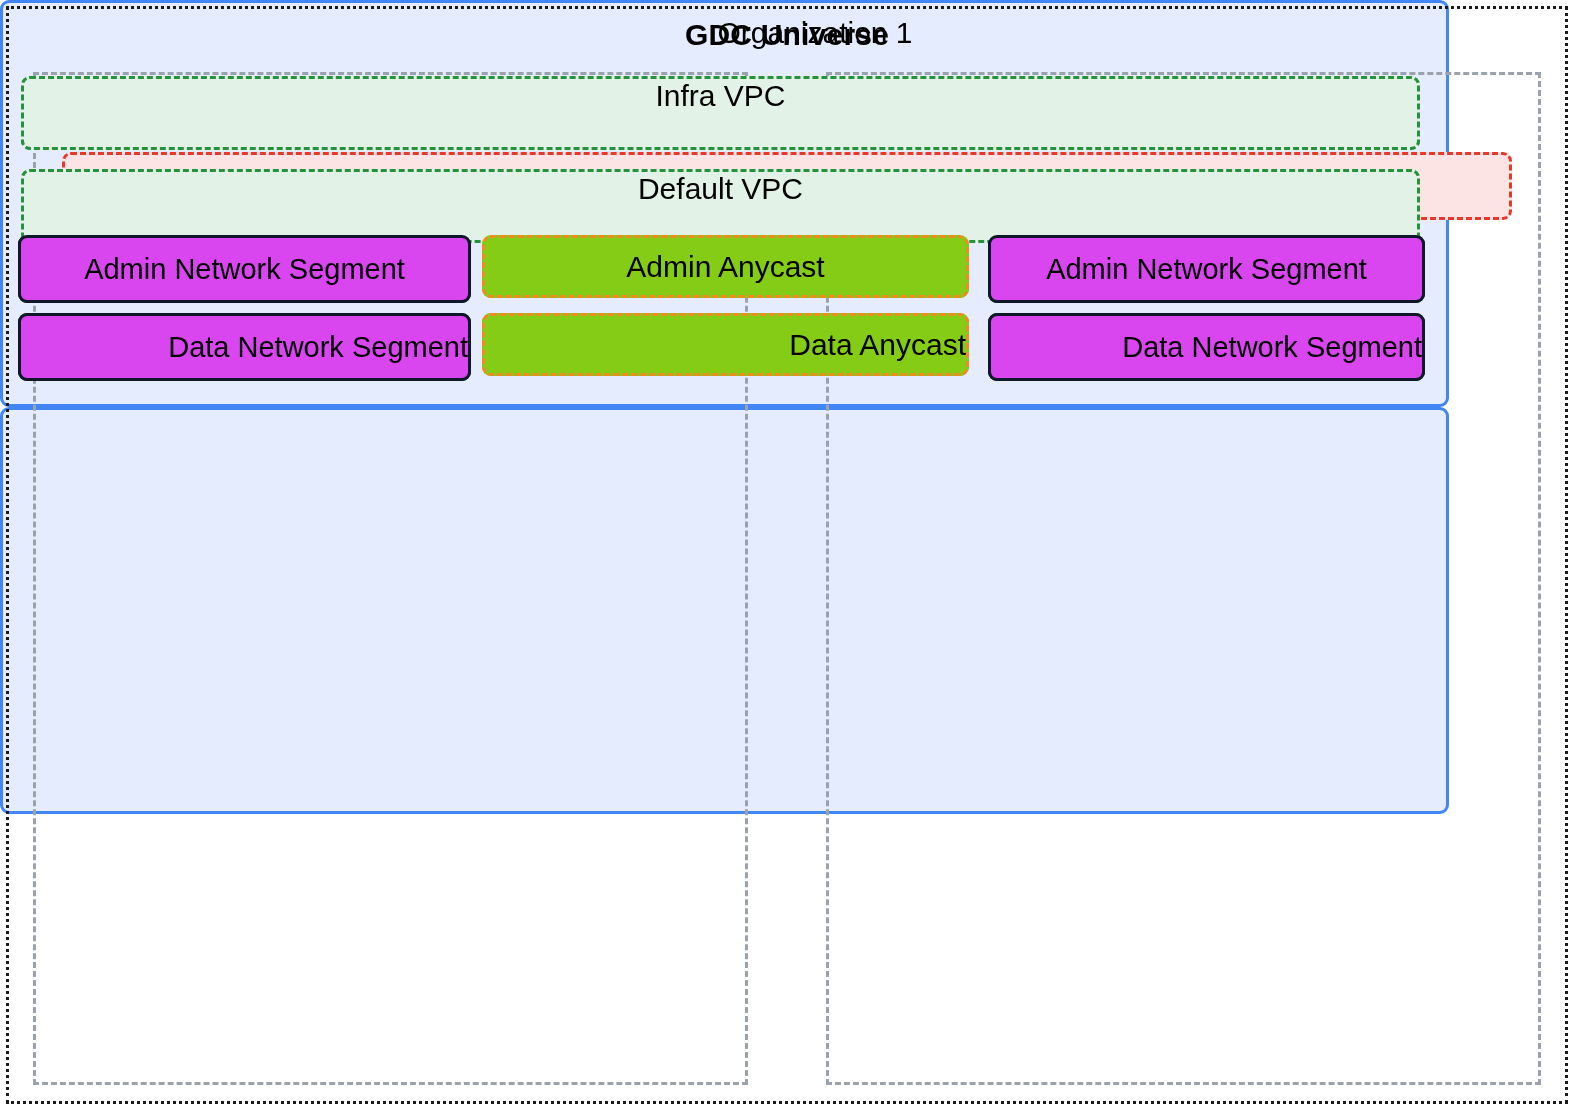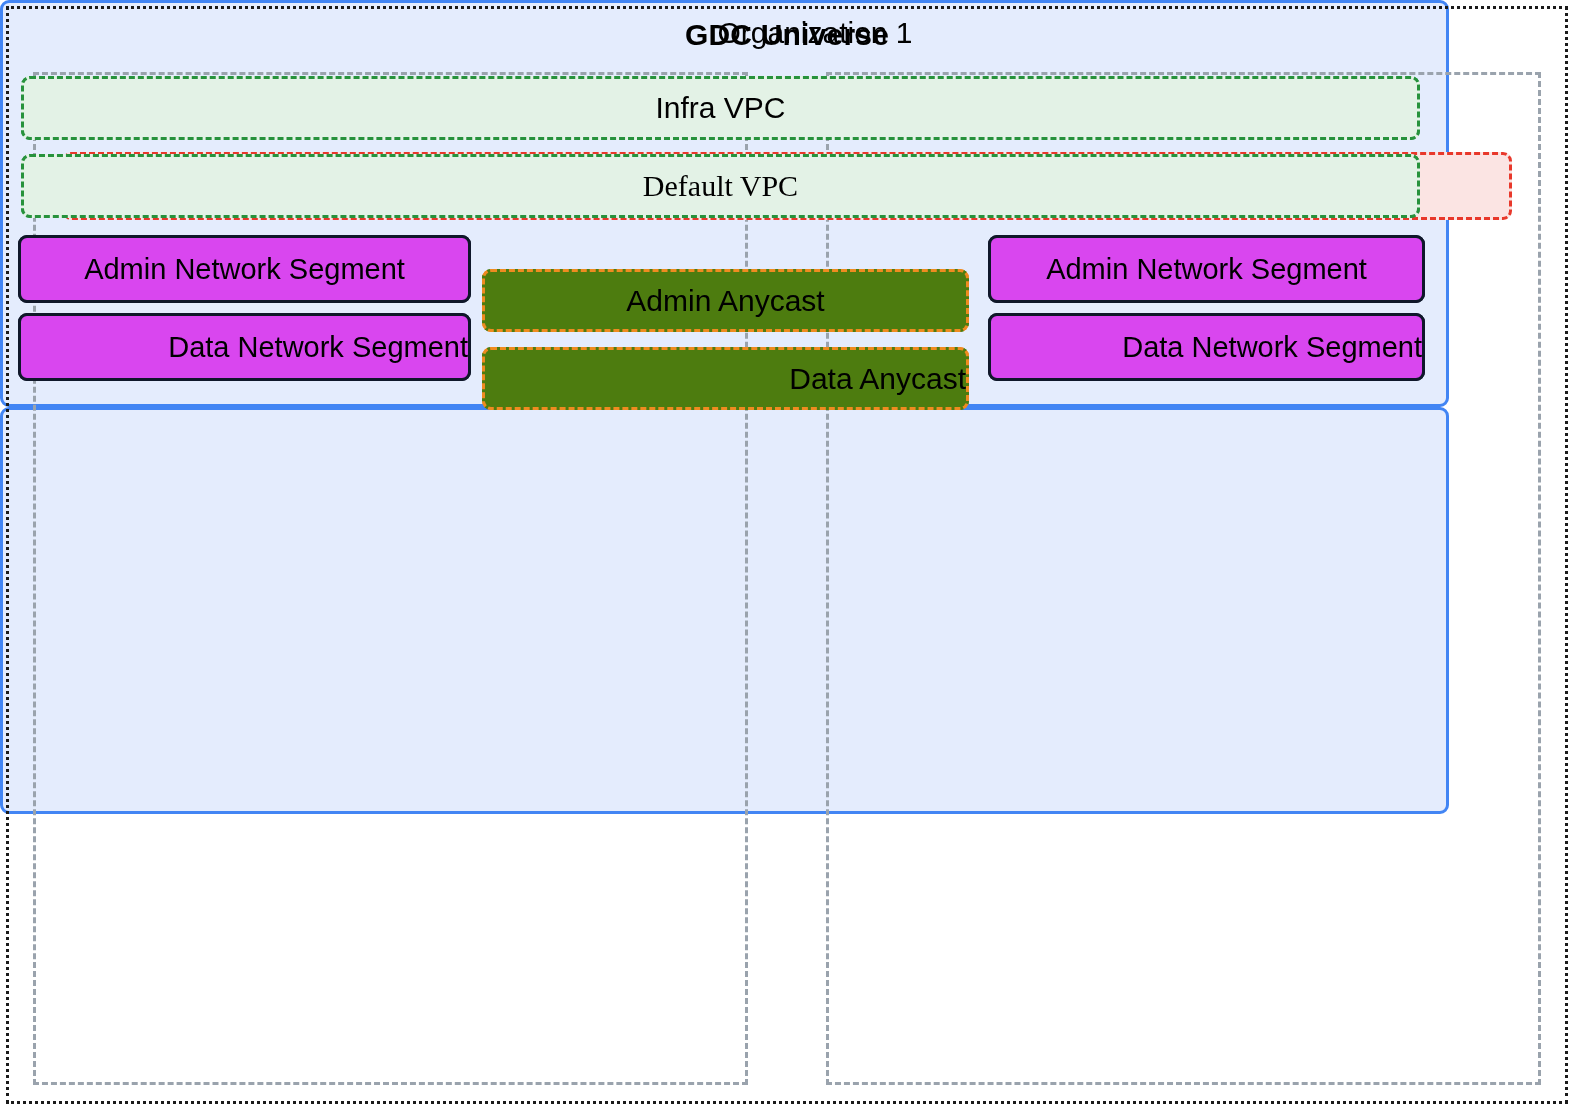--- a/index.html
+++ b/index.html
@@ -108,62 +108,61 @@
     font-size: 30px;
     color: #000000;
     padding-left: 28px;
   }
 
   
   .vpc {
     position: absolute;
     left: 21px;
     width: 1399px;
-    height: 64px;
+    height: 74px;
     background: #e3f2e6;
     border: 3px dashed #27923c;
     border-radius: 9px;
     box-sizing: border-box;
     display: flex;
-    align-items: center;
+    align-items: flex-start;
     justify-content: center;
     font-size: 30px;
     color: #000000;
   }
   .vpc-infra   { top: 76px; }
-  .vpc-default { top: 154px; font-family: Liberation Serif, serif; }
+  .vpc-default { top: 169px; }
 
   
   .seg {
     position: absolute;
     background: #d946ef;
     border: 3px solid #0f172a;
     border-radius: 9px;
     box-sizing: border-box;
     display: flex;
     align-items: center;
     justify-content: center;
     font-size: 29px;
     color: #000000;
     height: 68px;
   }
   
   .anycast {
     position: absolute;
-    background: #4d7c0f;
+    background: #84cc16;
     border: 3px dashed #ef8b20;
     border-radius: 9px;
     box-sizing: border-box;
     display: flex;
     align-items: center;
     justify-content: center;
     font-size: 30px;
     color: #000000;
     height: 63px;
-    margin-top: 34px;
   }
 
   .col-left   { left: 18px;  width: 453px; }
   .col-mid    { left: 482px; width: 487px; }
   .col-right  { left: 988px; width: 437px; }
 
   .row-admin { top: 235px; }
   .row-data  { top: 313px; justify-content: flex-end; }
 </style>
 </head>

